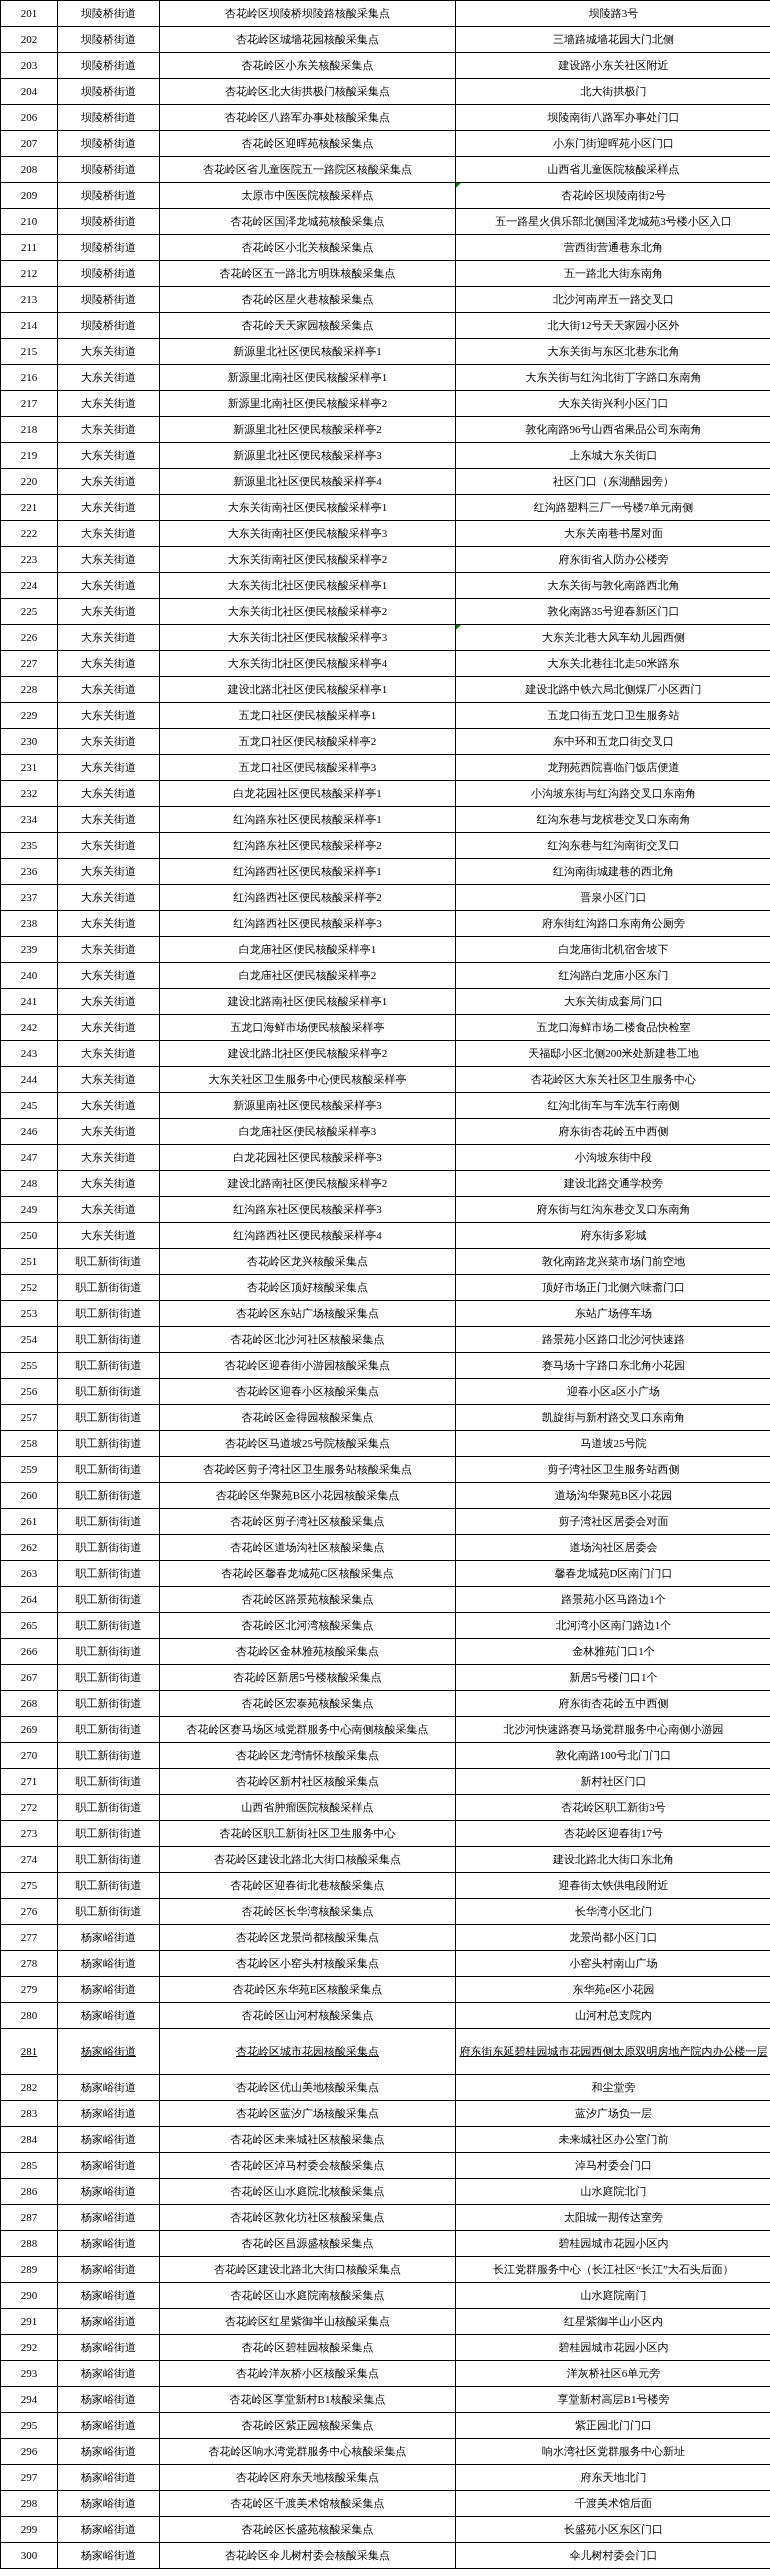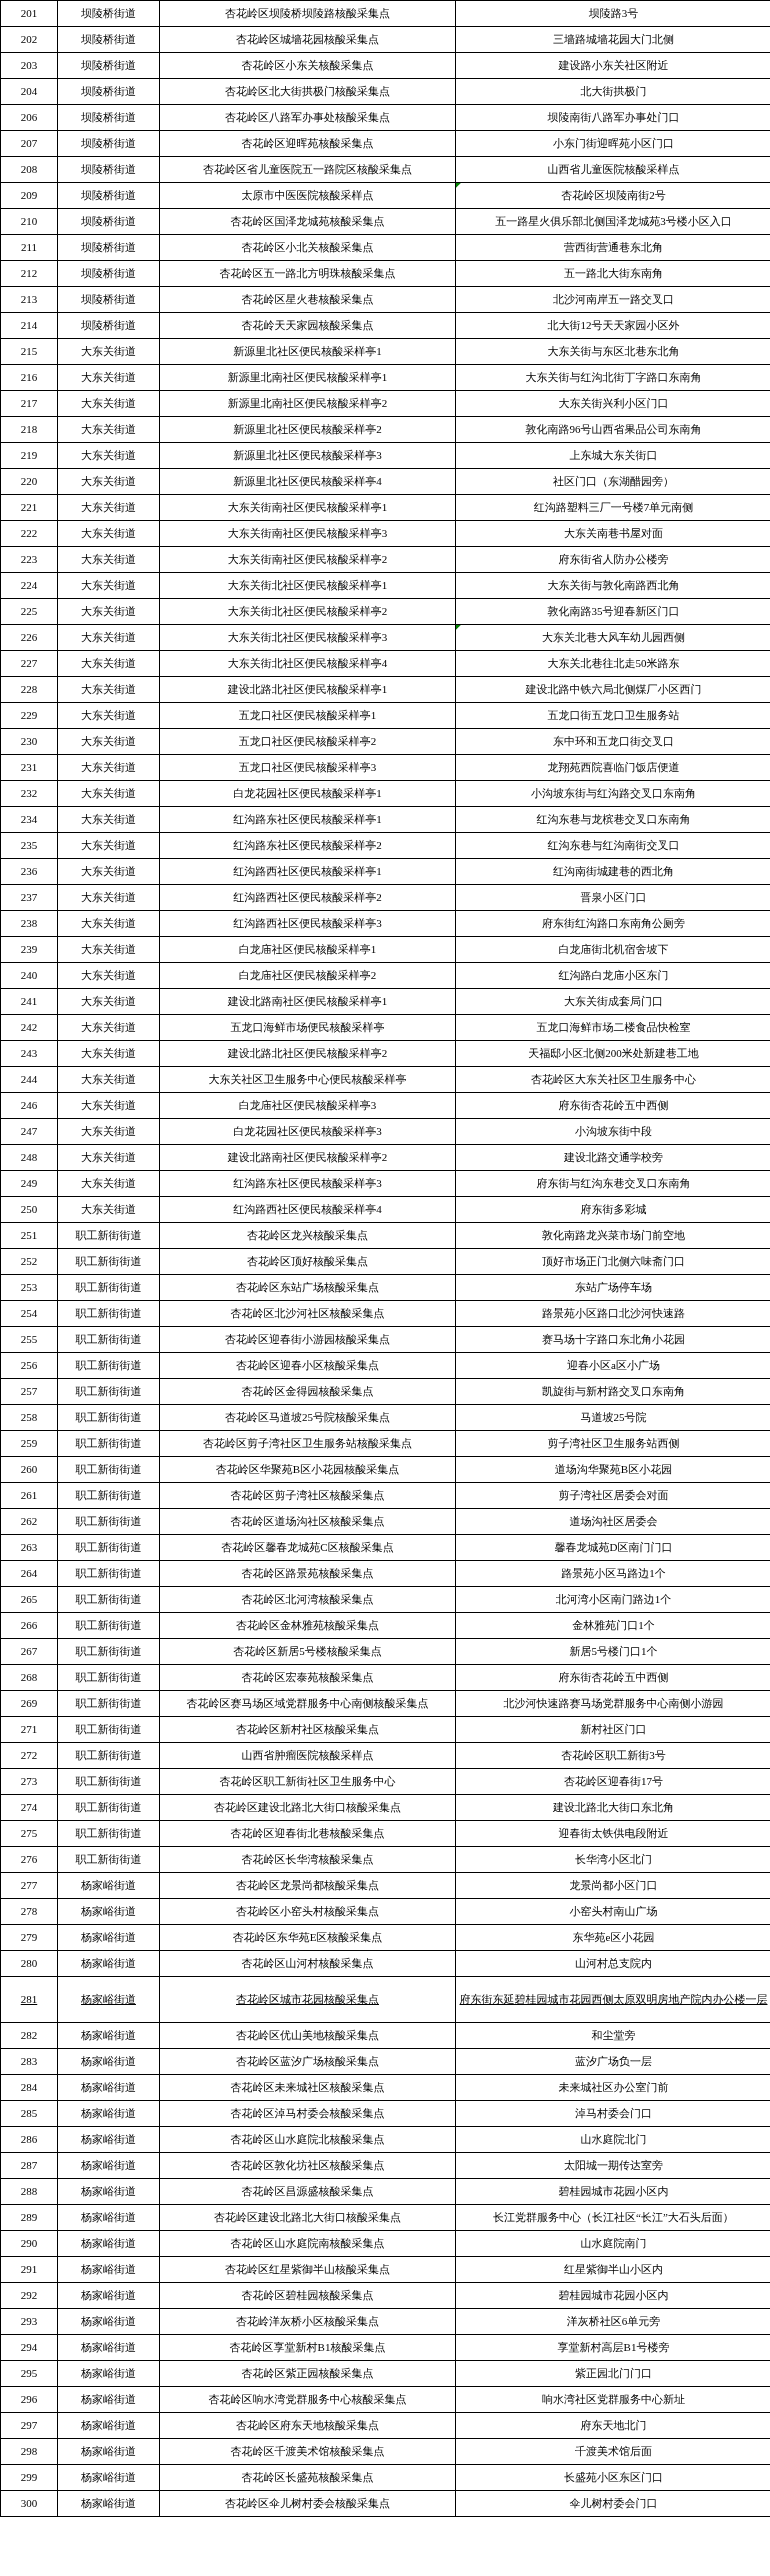--- a/index.html
+++ b/index.html
@@ -294,20 +294,26 @@
           <td>建设北路北社区便民核酸采样亭2</td>
           <td>天福邸小区北侧200米处新建巷工地</td>
         </tr>
         <tr>
           <td>244</td>
           <td>大东关街道</td>
           <td>大东关社区卫生服务中心便民核酸采样亭</td>
           <td>杏花岭区大东关社区卫生服务中心</td>
         </tr>
         <tr>
+          <td>245</td>
+          <td>大东关街道</td>
+          <td>新源里南社区便民核酸采样亭3</td>
+          <td>红沟北街车与车洗车行南侧</td>
+        </tr>
+        <tr>
           <td>246</td>
           <td>大东关街道</td>
           <td>白龙庙社区便民核酸采样亭3</td>
           <td>府东街杏花岭五中西侧</td>
         </tr>
         <tr>
           <td>247</td>
           <td>大东关街道</td>
           <td>白龙花园社区便民核酸采样亭3</td>
           <td>小沟坡东街中段</td>
@@ -436,20 +442,26 @@
           <td>268</td>
           <td>职工新街街道</td>
           <td>杏花岭区宏泰苑核酸采集点</td>
           <td>府东街杏花岭五中西侧</td>
         </tr>
         <tr>
           <td>269</td>
           <td>职工新街街道</td>
           <td>杏花岭区赛马场区域党群服务中心南侧核酸采集点</td>
           <td>北沙河快速路赛马场党群服务中心南侧小游园</td>
+        </tr>
+        <tr>
+          <td>270</td>
+          <td>职工新街街道</td>
+          <td>杏花岭区龙湾情怀核酸采集点</td>
+          <td>敦化南路100号北门门口</td>
         </tr>
         <tr>
           <td>271</td>
           <td>职工新街街道</td>
           <td>杏花岭区新村社区核酸采集点</td>
           <td>新村社区门口</td>
         </tr>
         <tr>
           <td>272</td>
           <td>职工新街街道</td>

